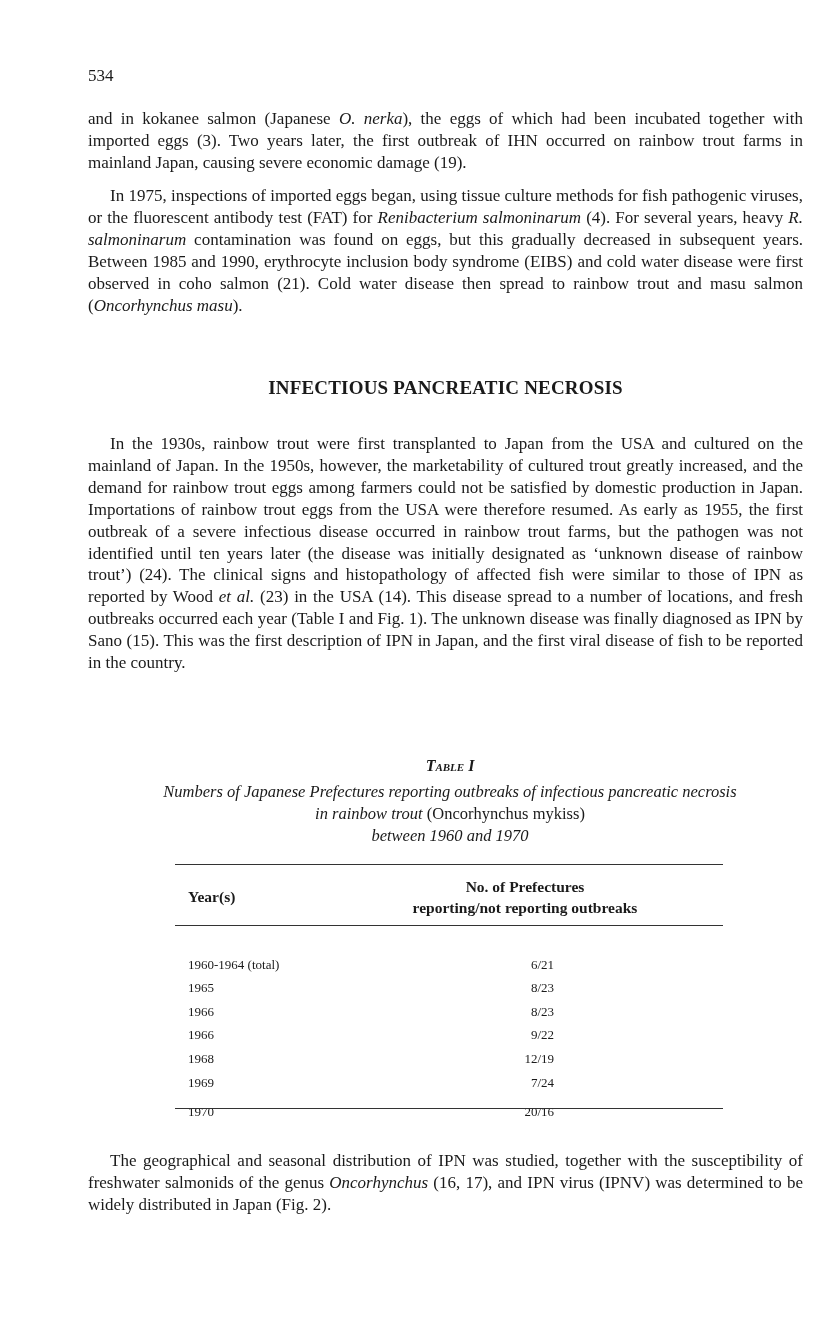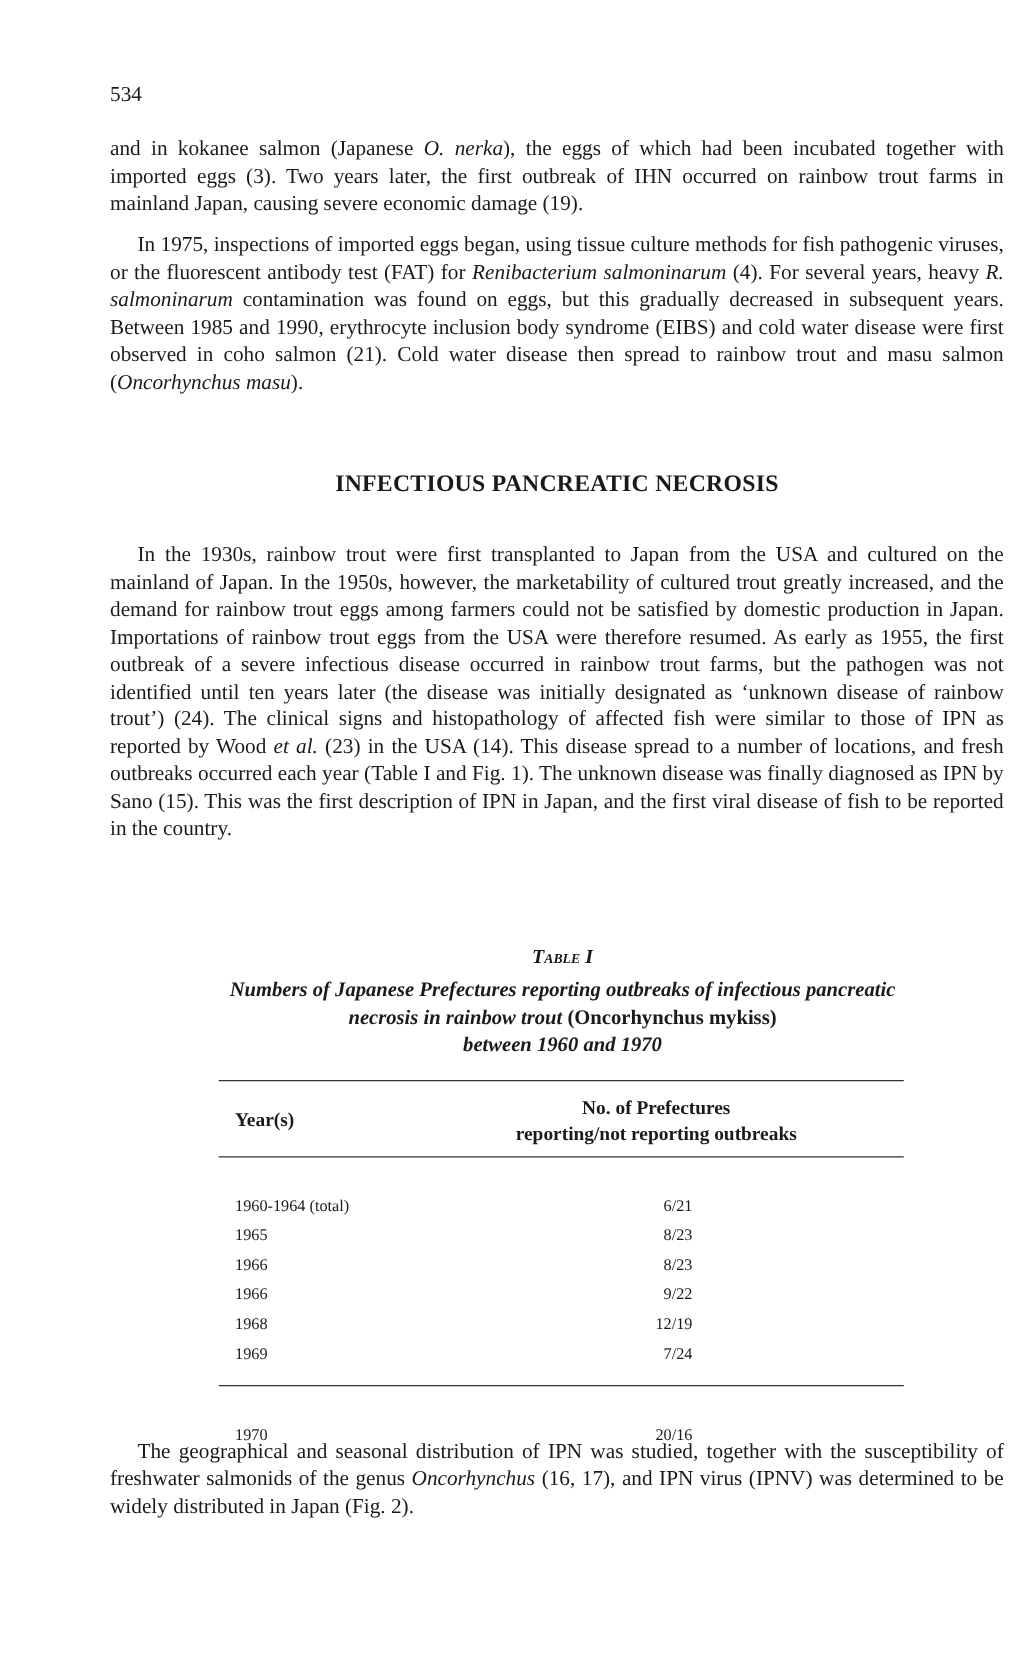--- a/index.html
+++ b/index.html
@@ -6,21 +6,21 @@
   body { width: 827px; height: 1335px; position: relative; overflow: hidden;
          font-family: "Liberation Serif", "DejaVu Serif", serif; color: #1a1a1a; }
   .page-number { position: absolute; left: 88px; top: 66px; font-size: 17px; }
   .para { position: absolute; left: 88px; width: 715px; font-size: 17px; line-height: 21.9px;
           text-align: justify; margin: 0; }
   .section-heading { position: absolute; left: 88px; width: 715px; top: 377px; text-align: center;
           font-weight: bold; font-size: 19px; margin: 0; letter-spacing: 0.2px; }
   .table-label { position: absolute; left: 175px; width: 550px; top: 757px; text-align: center;
           font-weight: bold; font-size: 16px; font-variant: small-caps; font-style: italic; }
   .table-caption { position: absolute; left: 160px; width: 580px; top: 781px; text-align: center;
-          font-size: 16.5px; line-height: 22px; font-weight: bold; }
+          font-size: 16.5px; line-height: 22px; font-weight: normal; }
   .table-caption .it { font-style: italic; }
   .rule { position: absolute; left: 175px; width: 548px; height: 0; border-top: 1.5px solid #333; }
   .th { position: absolute; font-weight: bold; font-size: 15.5px; line-height: 21px; }
   .row { position: absolute; left: 188px; width: 480px; height: 23px; font-size: 13px; margin-top: 22px; }
   .row .year { position: absolute; left: 0; top: 0; }
   .row .val { position: absolute; right: 114px; top: 0; text-align: left; }
 </style>
 </head>
 <body>
 
@@ -71,21 +71,21 @@
   <span class="val">9/22</span>
 </div>
 <div class="row" style="top:1029px;">
   <span class="year">1968</span>
   <span class="val">12/19</span>
 </div>
 <div class="row" style="top:1053px;">
   <span class="year">1969</span>
   <span class="val">7/24</span>
 </div>
-<div class="row" style="top:1118px;">
+<div class="row" style="top:1082px;">
   <span class="year">1970</span>
   <span class="val">20/16</span>
 </div>
 <div class="rule" style="top:1108px;"></div>
 
 <p class="para" style="top:1150px; text-indent:22px;">
   <span>The geographical and seasonal distribution of IPN was studied, together with the susceptibility of freshwater salmonids of the genus </span><i>Oncorhynchus</i><span> (16, 17), and IPN virus (IPNV) was determined to be widely distributed in Japan (Fig. 2).</span>
 </p>
 
 </body></html>

